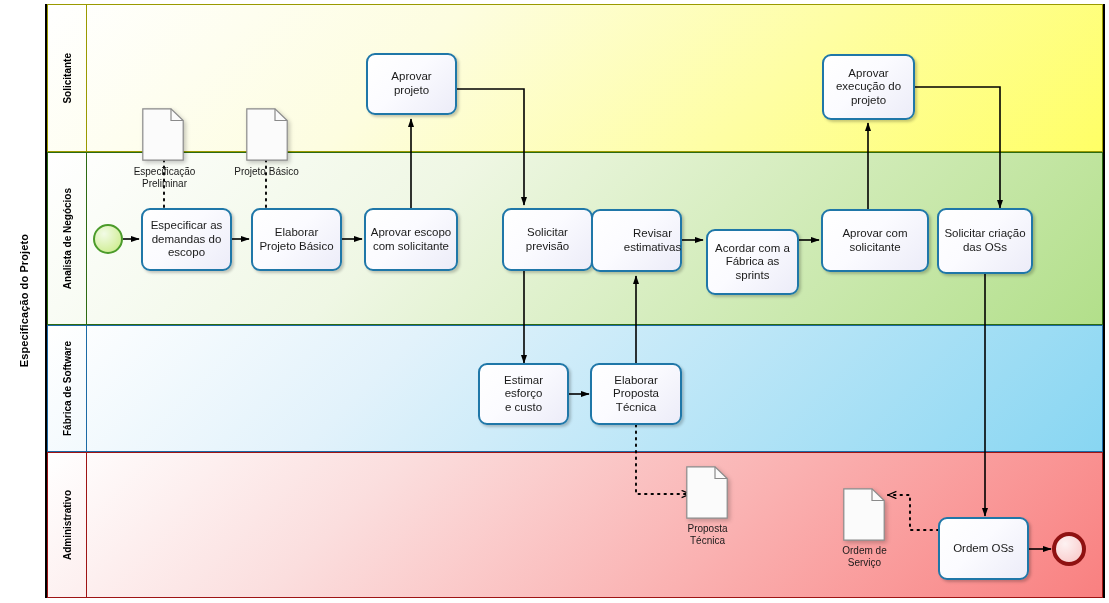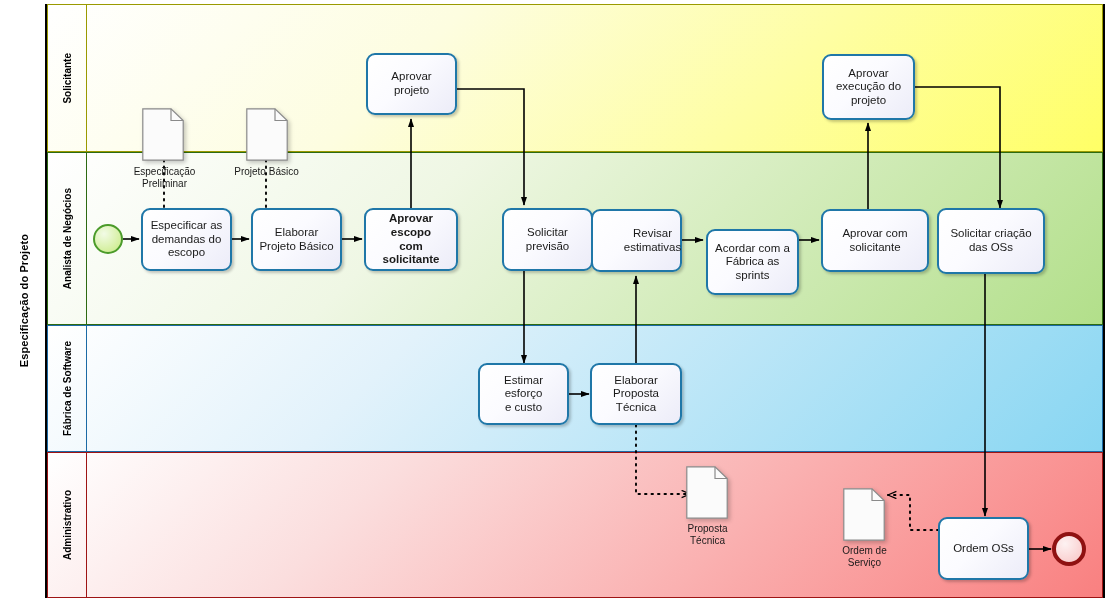--- a/index.html
+++ b/index.html
@@ -266,21 +266,21 @@
     <span style="white-space:pre-line">Especificar as
 demandas do
 escopo</span>
   </div>
 
   <div class="task" style="left:251px; top:208px; width:91px; height:63px;">
     <span style="white-space:pre-line">Elaborar
 Projeto Básico</span>
   </div>
 
-  <div class="task" style="left:364px; top:208px; width:94px; height:63px;font-weight:bold;">
+  <div class="task" style="left:364px; top:208px; width:94px; height:63px;">
     <span style="white-space:pre-line">Aprovar escopo
 com solicitante</span>
   </div>
 
   <div class="task" style="left:479px; top:208px; width:91px; height:63px;margin-left:23px;">
     <span style="white-space:pre-line">Solicitar
 previsão</span>
   </div>
 
   <div class="task" style="left:591px; top:209px; width:91px; height:63px;padding-left:36px;">
@@ -292,21 +292,21 @@
     <span style="white-space:pre-line">Acordar com a
 Fábrica as
 sprints</span>
   </div>
 
   <div class="task" style="left:821px; top:209px; width:108px; height:63px;">
     <span style="white-space:pre-line">Aprovar com
 solicitante</span>
   </div>
 
-  <div class="task" style="left:937px; top:208px; width:108px; height:66px;">
+  <div class="task" style="left:937px; top:208px; width:96px; height:66px;">
     <span style="white-space:pre-line">Solicitar criação
 das OSs</span>
   </div>
 
   <div class="task" style="left:478px; top:363px; width:91px; height:62px;">
     <span style="white-space:pre-line">Estimar esforço
 e custo</span>
   </div>
 
   <div class="task" style="left:590px; top:363px; width:92px; height:62px;">

